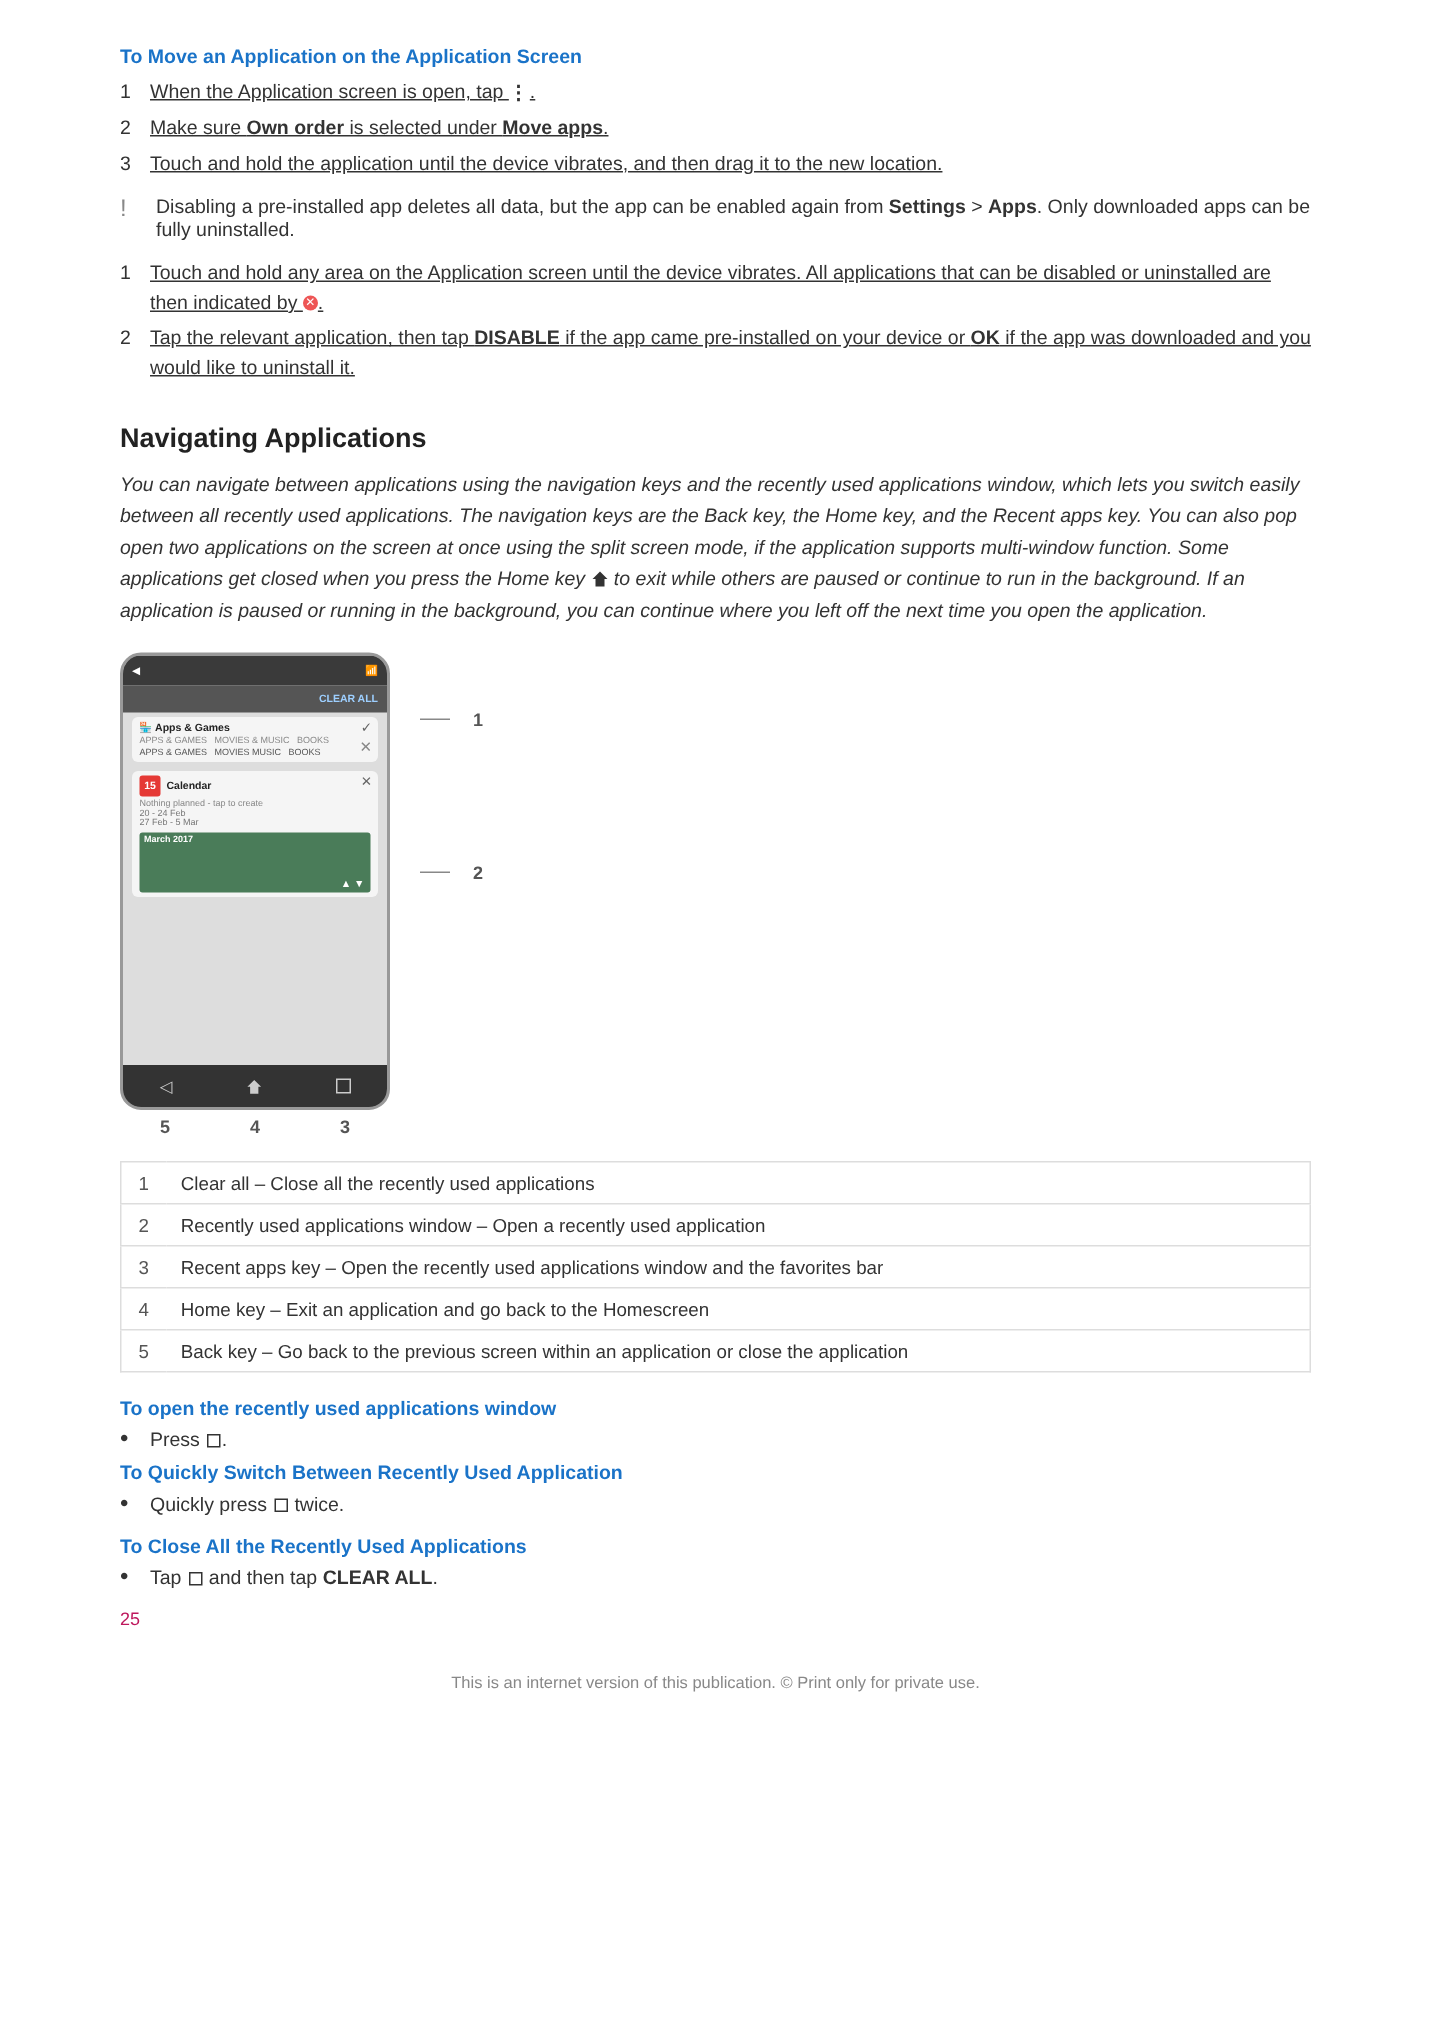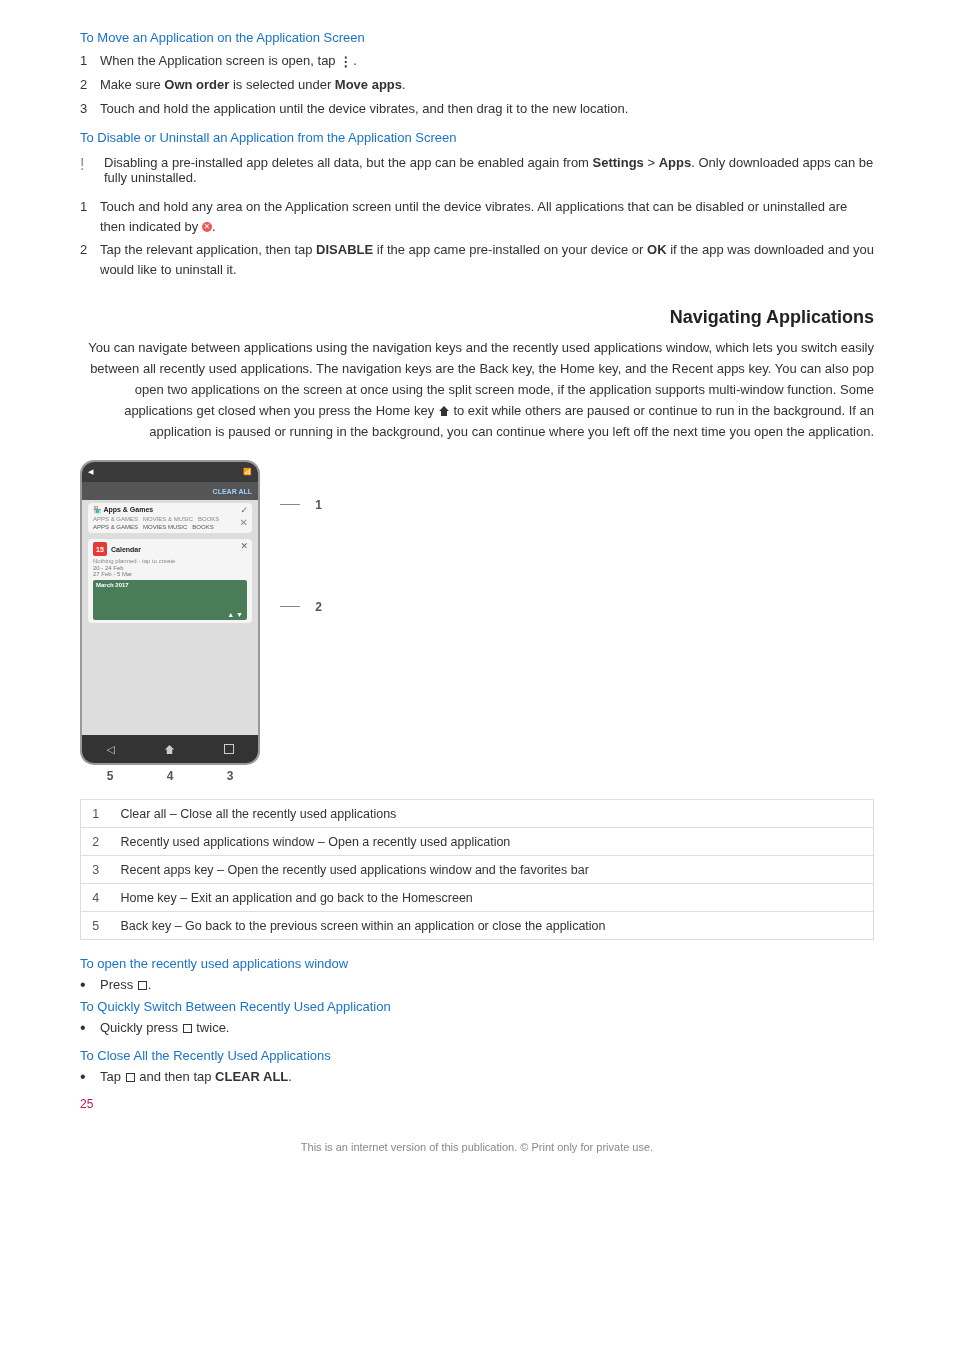--- a/index.html
+++ b/index.html
@@ -8,39 +8,40 @@
       font-family: Arial, Helvetica, sans-serif;
       font-size: 13px;
       color: #333333;
       width: 954px;
       min-height: 1350px;
       padding: 30px 80px 40px 80px;
     }
     .section-heading {
       color: #1a73c8;
       font-size: 13px;
-      font-weight: normal;
+      font-weight: bold;
       margin-bottom: 6px;
     }
     .numbered-list {
       list-style: none;
       padding: 0;
       margin-bottom: 12px;
     }
     .numbered-list li {
       display: flex;
       margin-bottom: 4px;
       line-height: 1.5;
     }
     .numbered-list li .num {
       min-width: 20px;
       font-size: 13px;
     }
     .numbered-list li .content {
       flex: 1;
+      text-decoration: underline;
     }
     bold, .bold {
       font-weight: bold;
     }
     .warning-block {
       display: flex;
       align-items: flex-start;
       margin: 10px 0 12px 0;
     }
     .warning-icon {
@@ -54,20 +55,21 @@
       font-size: 18px;
       font-weight: bold;
       color: #222;
       margin: 20px 0 10px 0;
     }
     .body-text {
       font-size: 13px;
       line-height: 1.6;
       margin-bottom: 18px;
       color: #333;
+      font-style: italic;
     }
     .table-like {
       border: 1px solid #ddd;
       width: 100%;
       border-collapse: collapse;
       margin-bottom: 16px;
       font-size: 12.5px;
     }
     .table-like tr {
       border-bottom: 1px solid #ddd;
@@ -153,40 +155,39 @@
       <span class="content">Make sure <span class="bold">Own order</span> is selected under <span class="bold">Move apps</span>.</span>
     </li>
     <li>
       <span class="num">3</span>
       <span class="content">Touch and hold the application until the device vibrates, and then drag it to the new location.</span>
     </li>
   </ol>
 </div>
 
 <div>
-  <div class="section-heading">To Disable or Uninstall an Application from the Application Screen</div>
 
   <div class="warning-block">
     <div class="warning-icon">!</div>
     <div>Disabling a pre-installed app deletes all data, but the app can be enabled again from <span class="bold">Settings</span> &gt; <span class="bold">Apps</span>. Only downloaded apps can be fully uninstalled.</div>
   </div>
 
   <ol class="numbered-list">
     <li>
       <span class="num">1</span>
       <span class="content">Touch and hold any area on the Application screen until the device vibrates. All applications that can be disabled or uninstalled are then indicated by <span class="circle-x">✕</span>.</span>
     </li>
     <li>
       <span class="num">2</span>
       <span class="content">Tap the relevant application, then tap <span class="bold">DISABLE</span> if the app came pre-installed on your device or <span class="bold">OK</span> if the app was downloaded and you would like to uninstall it.</span>
     </li>
   </ol>
 </div>
 
-<div style="margin-top:28px;text-align:right;">
+<div style="margin-top:28px;">
   <div class="section-title">Navigating Applications</div>
   <div class="body-text">You can navigate between applications using the navigation keys and the recently used applications window, which lets you switch easily between all recently used applications. The navigation keys are the Back key, the Home key, and the Recent apps key. You can also pop open two applications on the screen at once using the split screen mode, if the application supports multi-window function. Some applications get closed when you press the Home key <svg style="display:inline-block;vertical-align:middle;width:12px;height:12px;" viewBox="0 0 12 12">
         <path d="M6 1 L11 6 L9 6 L9 11 L3 11 L3 6 L1 6 Z" fill="#333"></path>
       </svg> to exit while others are paused or continue to run in the background. If an application is paused or running in the background, you can continue where you left off the next time you open the application.</div>
 </div>
 
 <div style="margin: 10px 0 16px 0; display: flex; align-items: flex-start; gap: 20px;">
   <div style="position:relative; width:220px;">
 
     <div style="width:180px; height:305px; background:#ddd; border-radius:14px; border:2px solid #999; position:relative; overflow:hidden; margin-left:0;">

